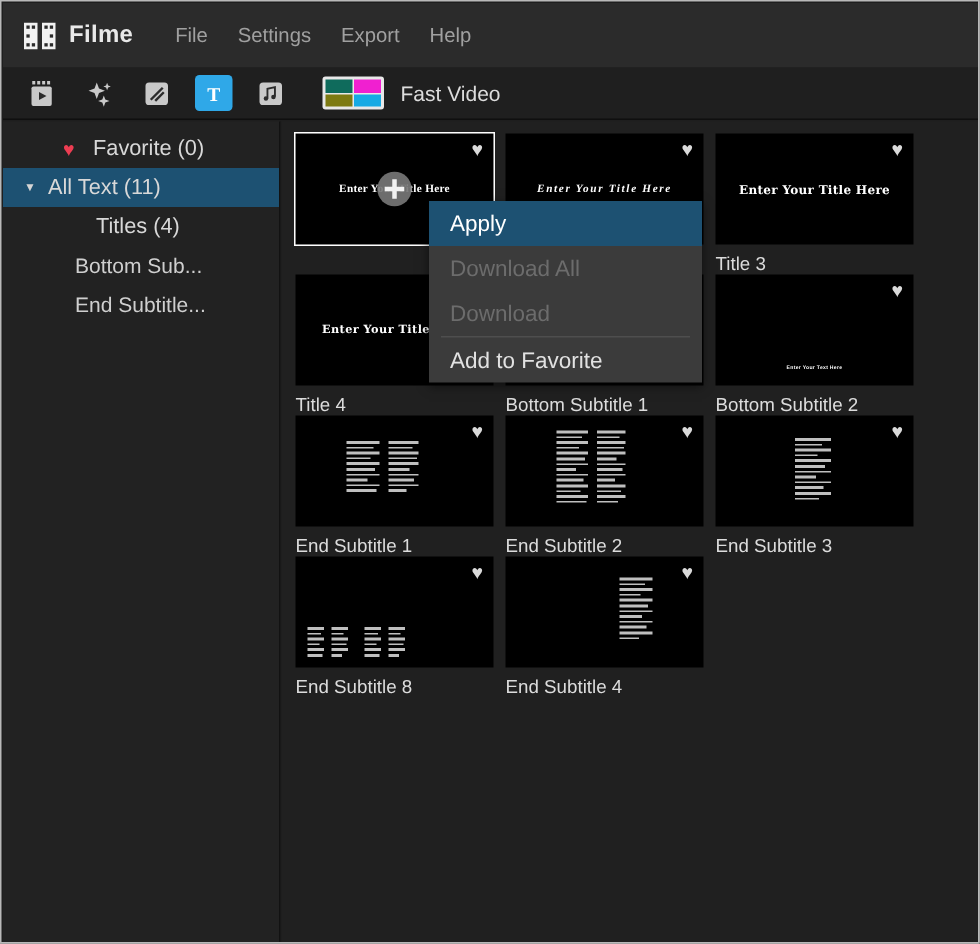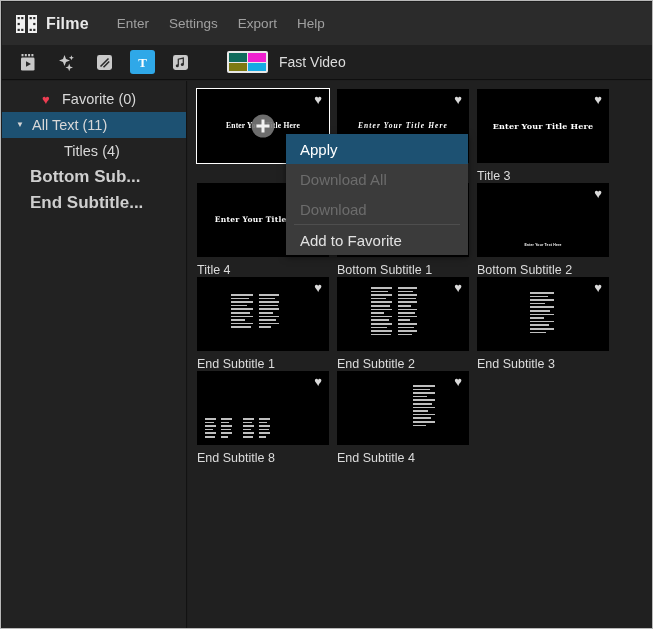--- a/index.html
+++ b/index.html
@@ -77,21 +77,21 @@
     background: transparent;
     cursor: default;
   }
   .tool-btn:first-child { margin-left: 14px; }
   .tool-btn.active { background: #2fa8e8; }
   .tool-btn svg { display: block; }
 
   .fastvideo {
     display: flex;
     align-items: center;
-    margin-left: 34px;
+    margin-left: 22px;
     cursor: default;
     text-align: center;
   }
   .fv-icon {
     width: 41px; height: 22px;
     background: #e8e8e8;
     border-radius: 2px;
     padding: 2px;
     box-sizing: border-box;
     display: grid;
@@ -145,21 +145,21 @@
     line-height: 1;
   }
   .side-label {
     color: #d8d8d8;
     font-size: 14.5px;
     white-space: nowrap;
   }
   .side-label.lvl0 { margin-left: 60px; }
   .side-label.lvl0b { margin-left: 30px; }
   .side-label.lvl1 { margin-left: 62px; font-size: 14.5px; }
-  .side-label.lvl2 { margin-left: 28px; font-size: 17px; color: #cfcfcf; font-weight: bold; }
+  .side-label.lvl2 { margin-left: 48px; font-size: 14px; color: #cfcfcf; }
 
   
   .content {
     position: absolute;
     left: 187px; top: 80px;
     width: 465px; height: 547px;
     background: #202020;
     box-sizing: border-box;
     padding: 8px 0 0 9px;
     overflow: hidden;
@@ -325,21 +325,21 @@
         <rect x="5.2" y="2" width="2.2" height="2.2" fill="#2b2b2b"></rect>
         <rect x="5.2" y="13.8" width="2.2" height="2.2" fill="#2b2b2b"></rect>
         <rect x="13.6" y="2" width="2.2" height="2.2" fill="#2b2b2b"></rect>
         <rect x="13.6" y="13.8" width="2.2" height="2.2" fill="#2b2b2b"></rect>
         <rect x="17.2" y="2" width="2.2" height="2.2" fill="#2b2b2b"></rect>
         <rect x="17.2" y="7.9" width="2.2" height="2.2" fill="#2b2b2b"></rect>
         <rect x="17.2" y="13.8" width="2.2" height="2.2" fill="#2b2b2b"></rect>
       </svg>
       <span class="brand-name">Filme</span>
     </div>
-    <div class="menu-item">Enter</div>
+    <div class="menu-item">File</div>
     <div class="menu-item">Settings</div>
     <div class="menu-item">Export</div>
     <div class="menu-item">Help</div>
   </div>
 
   <div class="toolbar">
 
     <div class="tool-btn" title="Media">
       <svg width="19" height="19" viewBox="0 0 19 19">
         <rect x="2.5" y="1" width="2" height="2.3" fill="#c9c9c9"></rect>

